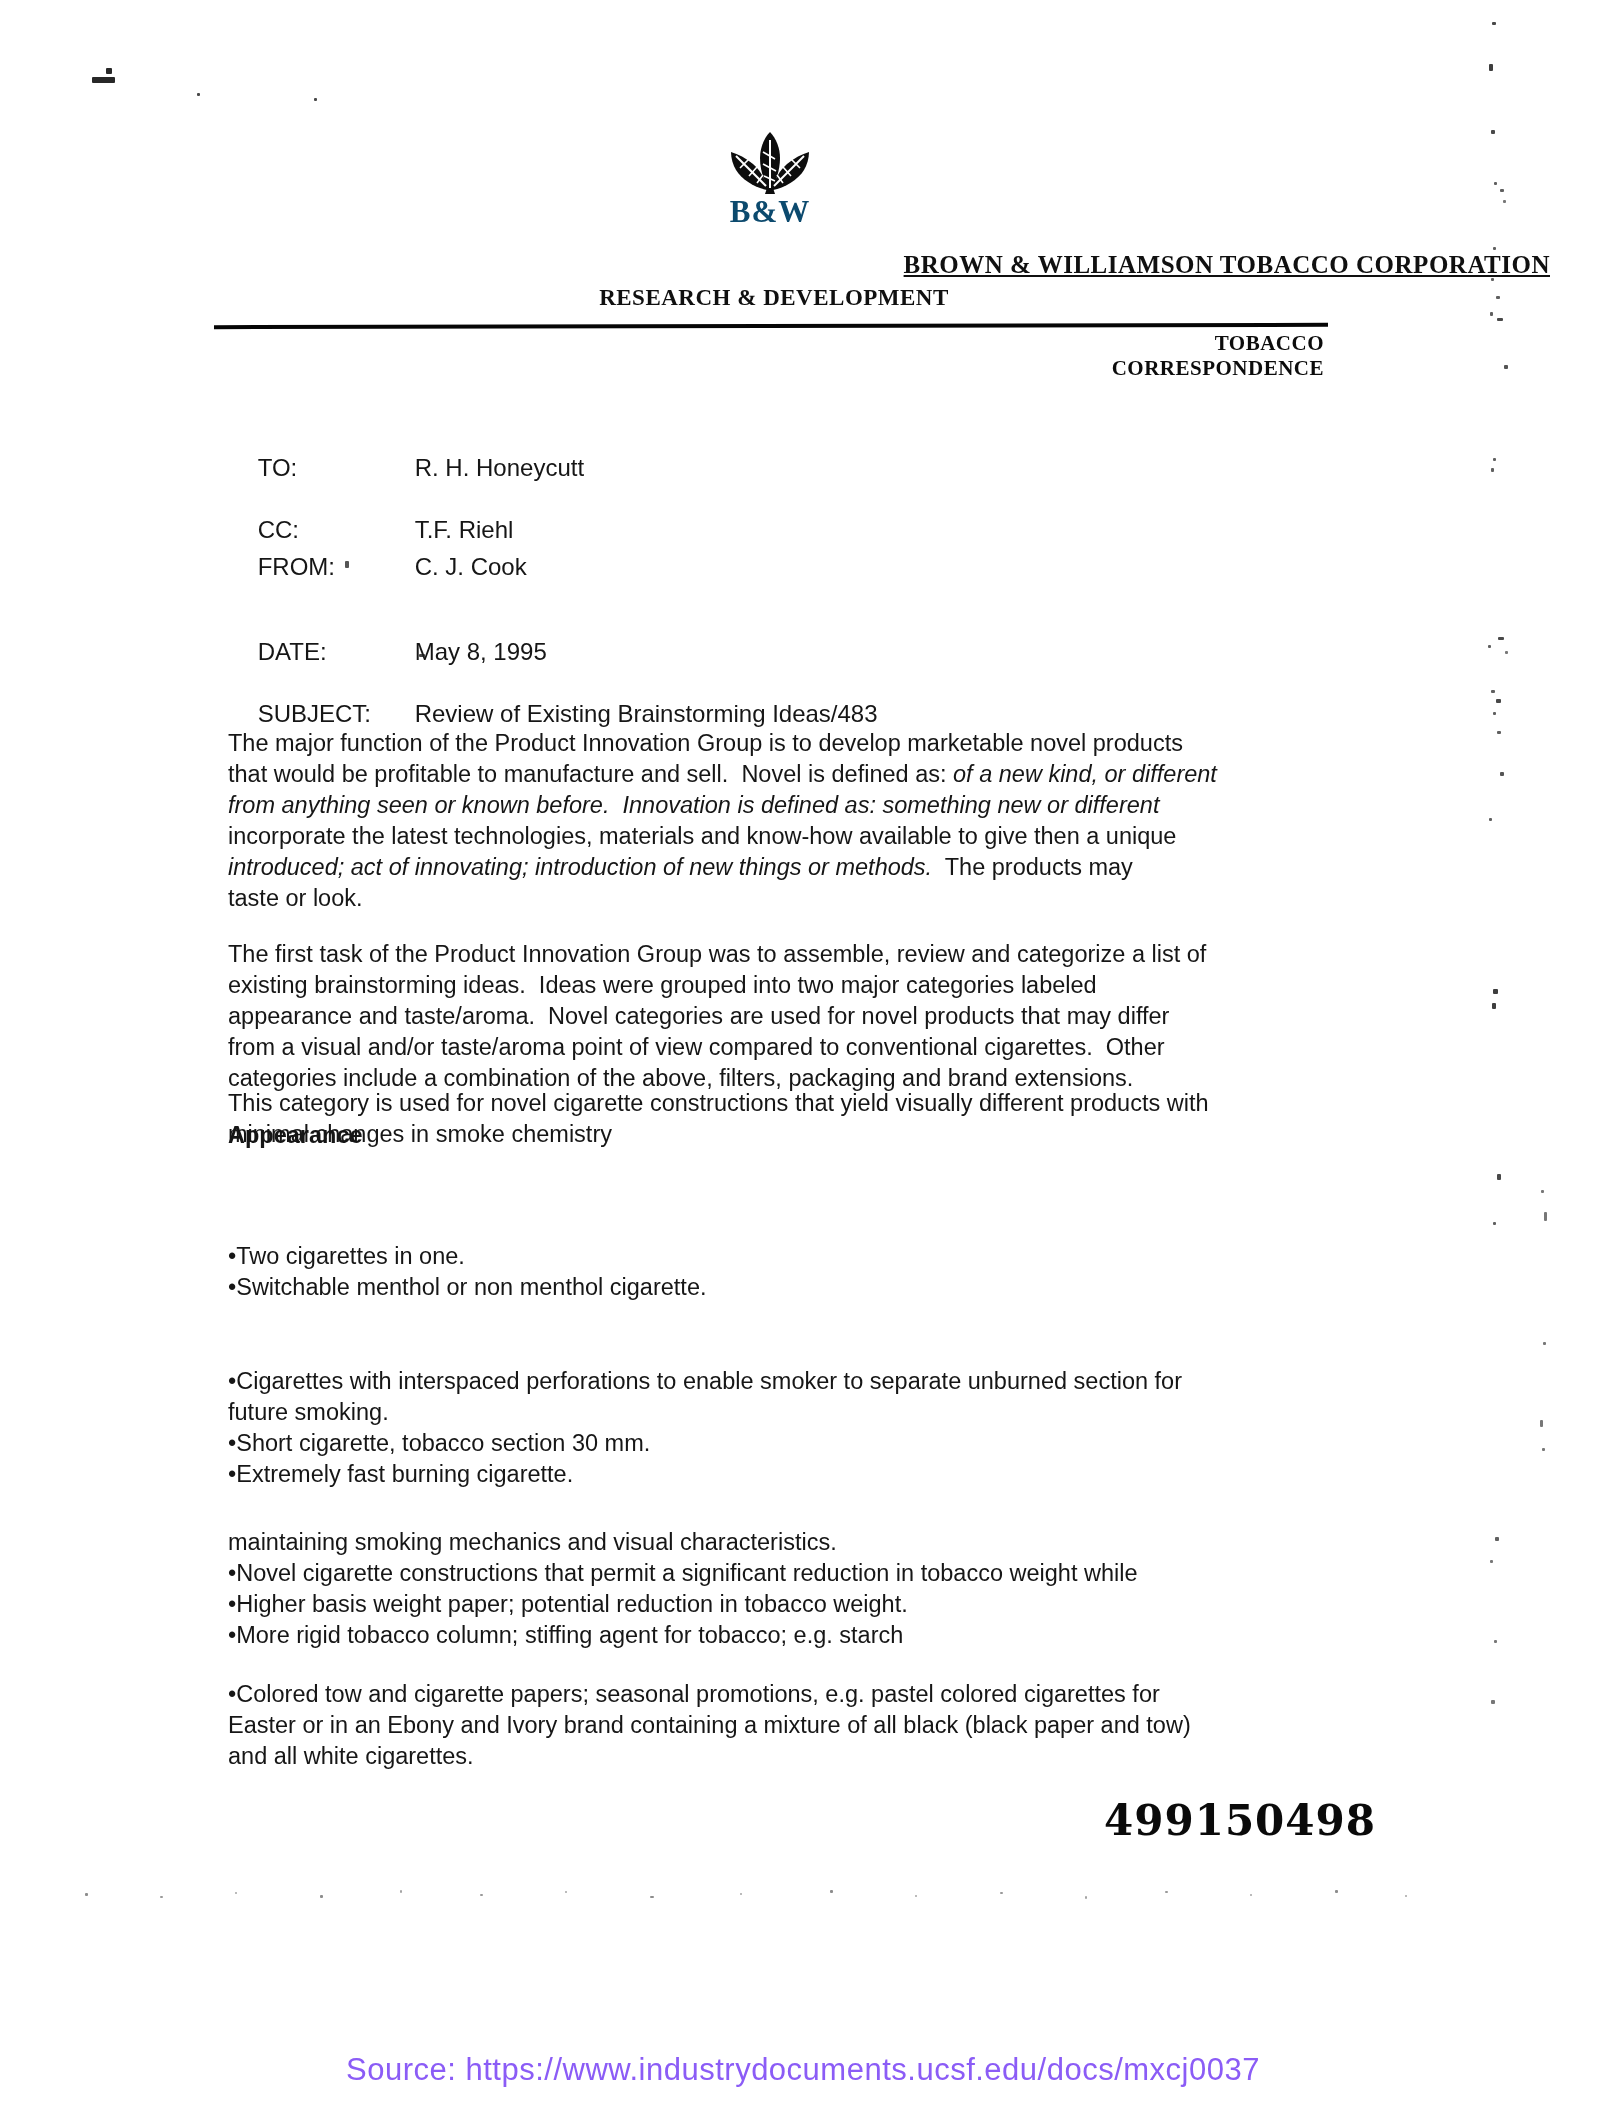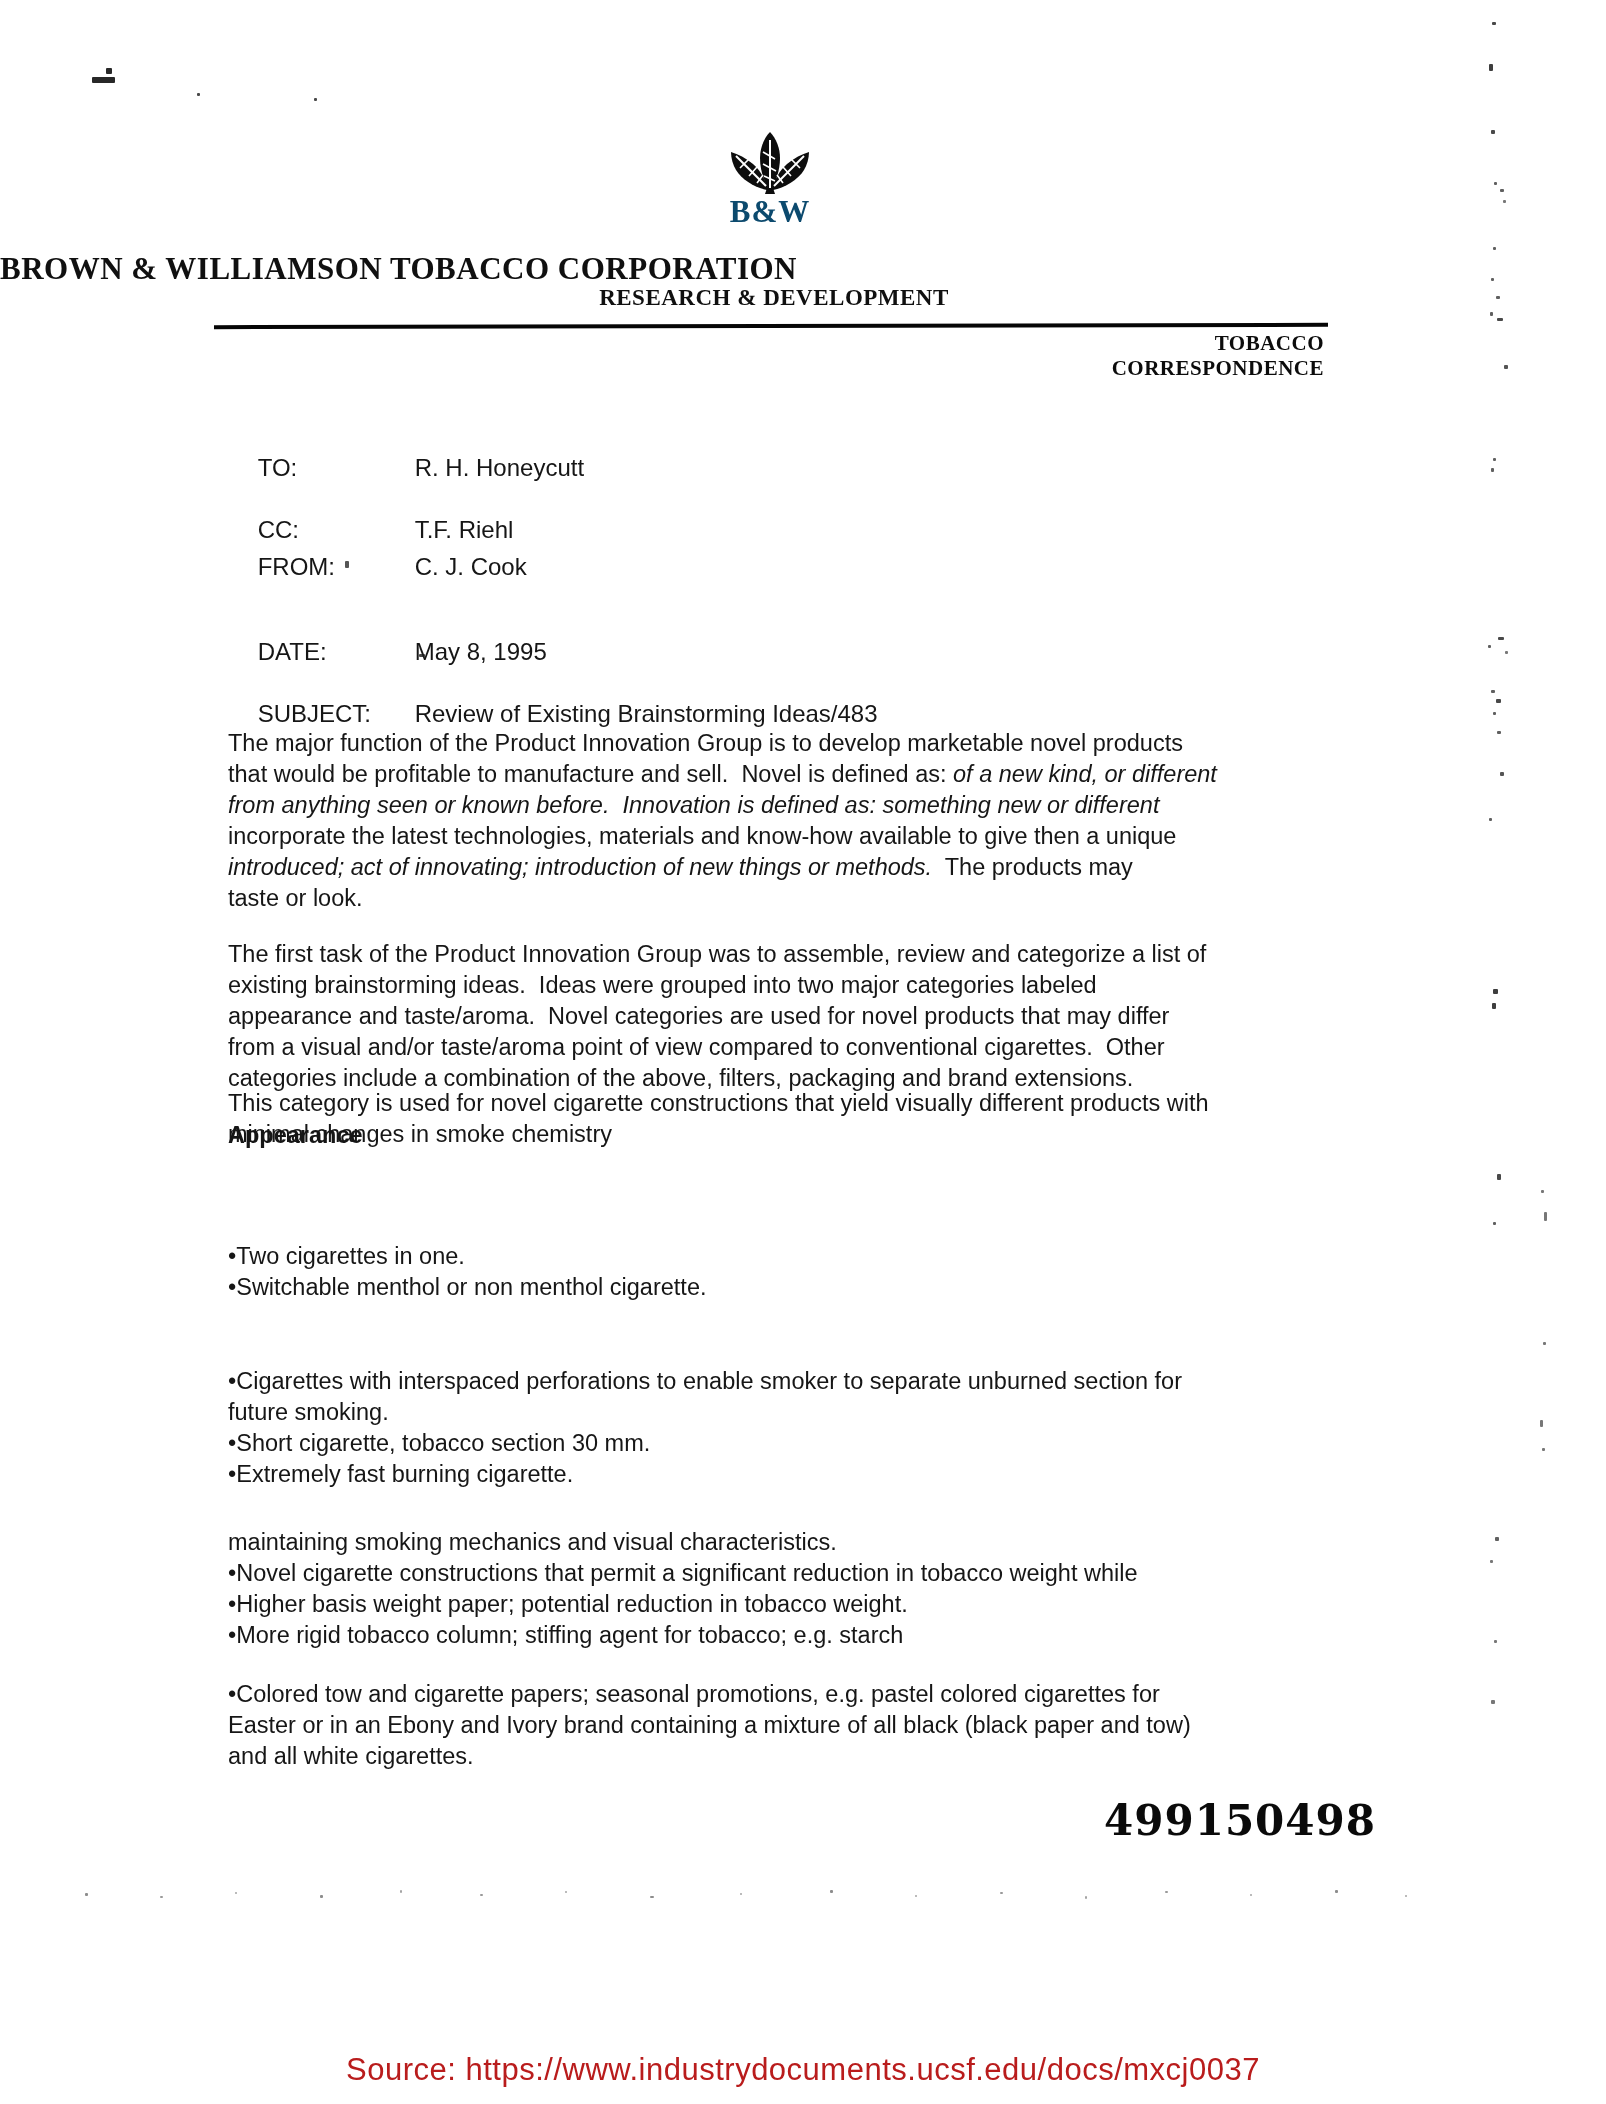--- a/index.html
+++ b/index.html
@@ -3,38 +3,38 @@
 <meta charset="utf-8">
 <style>
   html,body{margin:0;padding:0;background:#ffffff;}
   .page{position:relative;width:1606px;height:2104px;background:#ffffff;overflow:hidden;
         font-family:"Liberation Sans",sans-serif;color:#161616;}
   .abs{position:absolute;}
   .serif{font-family:"Liberation Serif",serif;}
   
   .logo-block{left:688px;top:132px;width:164px;text-align:center;}
   .logo-text{font-weight:bold;font-size:31px;letter-spacing:1px;margin-top:0px;color:#0c4a6e;}
-  .company{left:0;top:251px;width:1550px;text-align:left;font-weight:bold;font-size:31px;letter-spacing:.5px;color:#101010;}
+  .company{left:0;top:251px;width:1550px;text-align:right;font-weight:bold;font-size:25px;letter-spacing:.5px;color:#101010;text-decoration:underline;}
   .division{left:0;top:285px;width:1548px;text-align:center;font-weight:bold;font-size:23px;letter-spacing:.5px;color:#101010;}
   .rule{left:214px;top:324px;width:1114px;height:4px;background:#050505;transform:rotate(-0.12deg);}
   .doctype{left:1000px;top:331px;width:324px;text-align:right;font-weight:bold;font-size:21px;letter-spacing:.5px;color:#0c0c0c;}
   
   .memo-row{left:231px;font-size:24px;white-space:pre;}
   .memo-row .lab{display:inline-block;width:157px;}
   .r0{top:426px}.r1{top:488px}.r2{top:525px}.r3{top:610px}.r4{top:672px}
   
   .blk{left:228px;width:1180px;font-size:23.5px;line-height:31px;}
   .tline{white-space:pre;}
   .it{font-style:italic;}
   .para1{top:728px}.para2{top:939px}
   .h-appearance{left:228px;top:1122px;font-size:23.5px;font-weight:bold;}
   .para3{top:1088px}
   .b1{top:1241px}.b2{top:1366px}.b3{top:1527px}.b4{top:1679px}
   .bates{left:1104px;top:1796px;font-family:"DejaVu Serif",serif;font-weight:bold;font-size:42px;letter-spacing:1px;color:#0a0a0a;}
-  .source{left:0;top:2052px;width:1606px;text-align:center;font-size:31px;letter-spacing:.5px;color:#b91c1c;}
+  .source{left:0;top:2052px;width:1606px;text-align:center;font-size:31px;letter-spacing:.5px;color:#8b5cf6;}
   .dot{position:absolute;background:#1c1c1c;border-radius:1px;}
 </style>
 </head>
 <body>
 
 <div class="page">
 
   <div class="abs logo-block">
     <svg width="84" height="62" viewBox="0 0 84 62" style="display:block;margin:0 auto;">
       <g fill="#0d0d0d">

